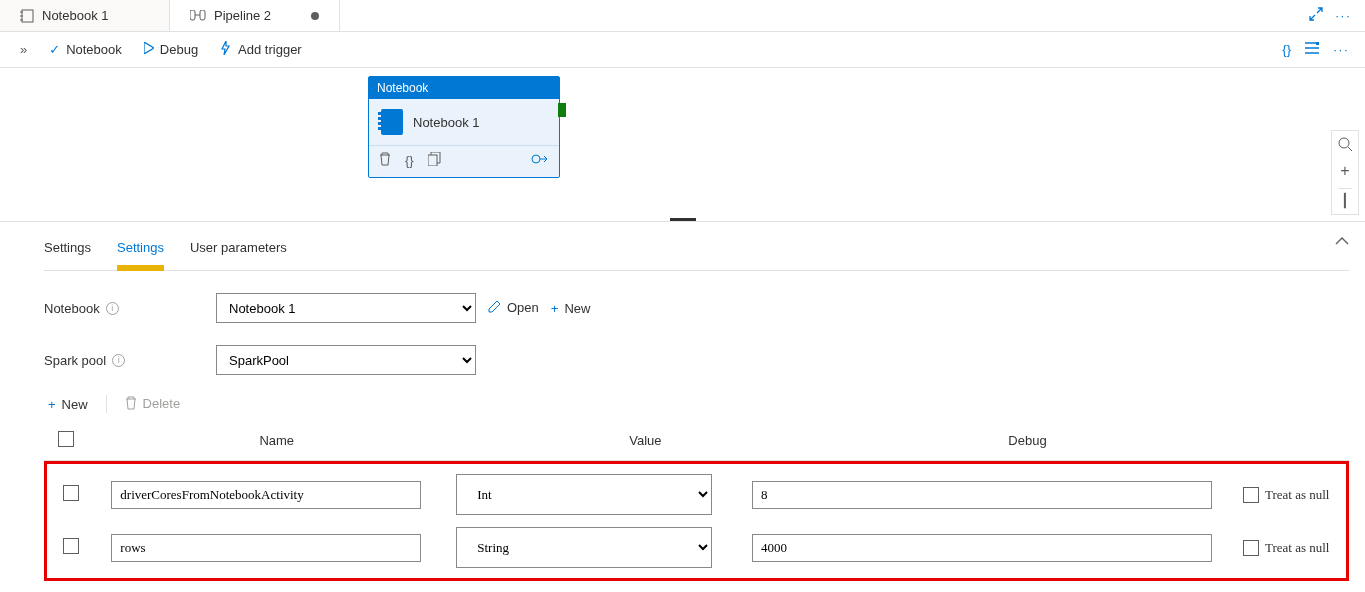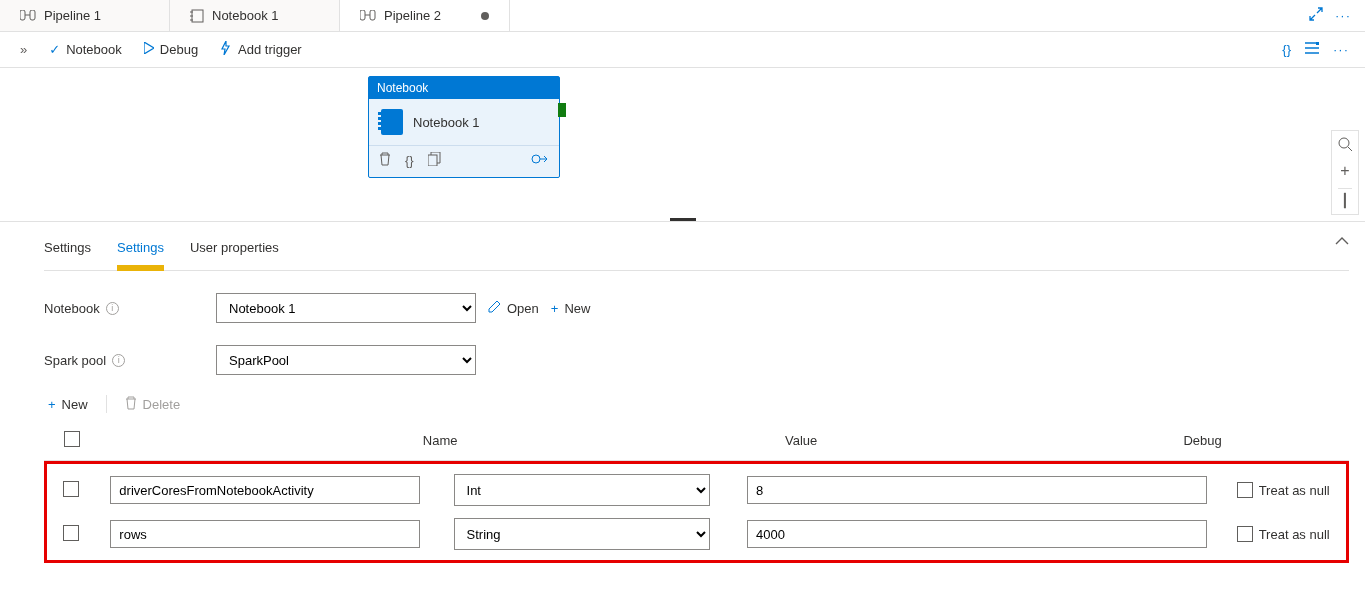--- a/index.html
+++ b/index.html
@@ -29,51 +29,41 @@
   .panel { padding: 10px 16px 16px 44px; position: relative; }
   .panel-collapse { position:absolute; right:16px; top:12px; color:#605e5c; cursor:pointer; }
   .ptabs { display:flex; gap:26px; border-bottom:1px solid #e1e1e1; margin-left:-0px;}
   .ptab { padding: 8px 0 10px; cursor:pointer; }
   .ptab.active { color:#0078d4; border-bottom: 6px solid #eab308; margin-bottom:-1px; font-weight:400; }
   .formrow { display:flex; align-items:center; gap: 12px; margin-top: 22px; }
   .formrow .lbl { width: 160px; display:flex; align-items:center; gap:6px; }
   .info { width:13px; height:13px; border:1px solid #a19f9d; border-radius:50%; font-size:9px; display:inline-flex; align-items:center; justify-content:center; color:#a19f9d; }
   select.ctl, .ctl { height: 30px; border:1px solid #8a8886; background:#fff; padding: 0 8px; font: inherit; }
   .wide { width: 260px; }
-  .linkbtn { display:flex; align-items:center; gap:6px; color:#323130; cursor:pointer; }
+  .linkbtn { display:flex; align-items:flex-start; gap:6px; color:#323130; cursor:pointer; }
   .linkbtn .ic { color:#0078d4; }
   .section { margin-top: 22px; display:flex; align-items:center; gap:8px; cursor:pointer; }
   .rowbtns { display:flex; align-items:center; gap:18px; margin: 20px 0 8px 4px;}
   .rowbtns .disabled { color:#a19f9d;gap:6px; }
   .divider-v { width:1px; height:18px; background:#e1e1e1; }
   table.params { width: calc(100% - 0px); border-collapse: collapse; }
-  table.params th { text-align:right; font-weight:400; color:#323130; padding: 10px 8px; border-bottom:1px solid #e1e1e1; }
+  table.params th { text-align:center; font-weight:400; color:#323130; padding: 10px 8px; border-bottom:1px solid #e1e1e1; }
   table.params td { padding: 6px 8px; }
   .chk { width:16px; height:16px; border:1px solid #605e5c; background:#fff; display:inline-block; }
   .pname { width: 310px; height:28px; border:1px solid #8a8886; padding:0 8px; font:inherit; }
-  .ptype { width: 256px; height:32px; border:1px solid #8a8886; padding:0 8px; font:inherit; background:#fff; }
+  .ptype { width: 256px; height:41px; border:1px solid #8a8886; padding:0 16px; font:inherit; background:#fff; }
   .pval { width: 460px; height:28px; border:1px solid #8a8886; padding:0 8px; font:inherit; }
   .null { display:flex; align-items:center; gap:6px; }
-  .hl { border: 3px solid #e60000; padding: 4px 2px; }
+  .hl { border: 3px solid #e60000; padding: 4px 2px; font-family: Liberation Serif, serif; }
   th:first-child, td:first-child { width:44px; text-align:center; }
 </style>
 </head>
 <body>
 
 <div class="tabbar">
-  <div class="tab">
-    <span class="tab-icon">
-        <svg width="16" height="12">
-          <rect x="0" y="0" width="5" height="10" rx="2" fill="none" stroke="#605e5c"></rect>
-          <rect x="10" y="0" width="5" height="10" rx="2" fill="none" stroke="#605e5c"></rect>
-          <line x1="5" y1="5" x2="10" y2="5" stroke="#605e5c"></line>
-        </svg>
-      </span>
-    <span>Pipeline 1</span>
-  </div>
   <div class="tab">
     <span class="tab-icon">
         <svg width="14" height="14">
           <rect x="2" y="1" width="11" height="12" fill="none" stroke="#605e5c"></rect>
           <line x1="0" y1="3" x2="3" y2="3" stroke="#605e5c"></line>
           <line x1="0" y1="7" x2="3" y2="7" stroke="#605e5c"></line>
           <line x1="0" y1="11" x2="3" y2="11" stroke="#605e5c"></line>
         </svg>
       </span>
     <span>Notebook 1</span>
@@ -159,21 +149,21 @@
   </div>
 </div>
 
 <div class="panel">
   <span class="panel-collapse"><svg width="14" height="10">
         <path d="M1 8l6-6 6 6" fill="none" stroke="#605e5c" stroke-width="1.4"></path>
       </svg></span>
   <div class="ptabs">
     <div class="ptab">Settings</div>
     <div class="ptab active">Settings</div>
-    <div class="ptab">User properties</div>
+    <div class="ptab">User parameters</div>
   </div>
 
   <div class="formrow">
     <div class="lbl">
         <span>Notebook</span>
         <span class="info">i</span>
       </div>
     <select class="ctl wide"><option>Notebook 1</option></select>
     <div class="linkbtn">
         <span class="ic"><svg width="13" height="13">

